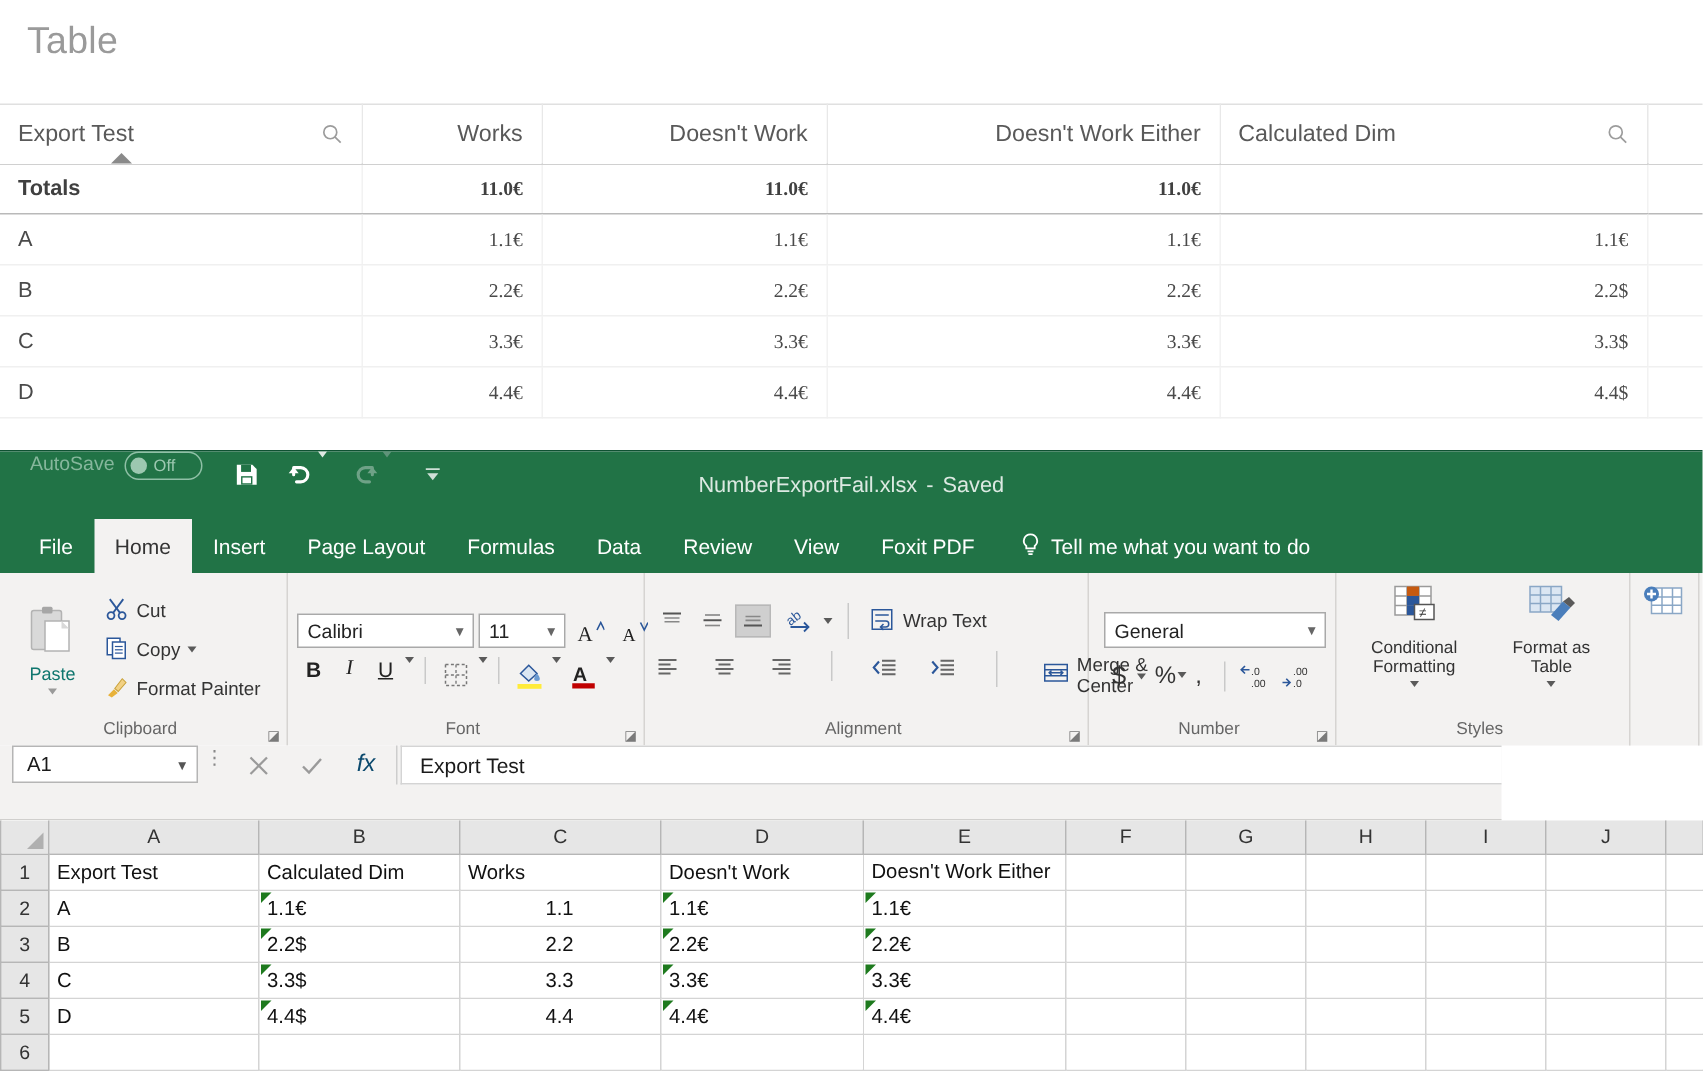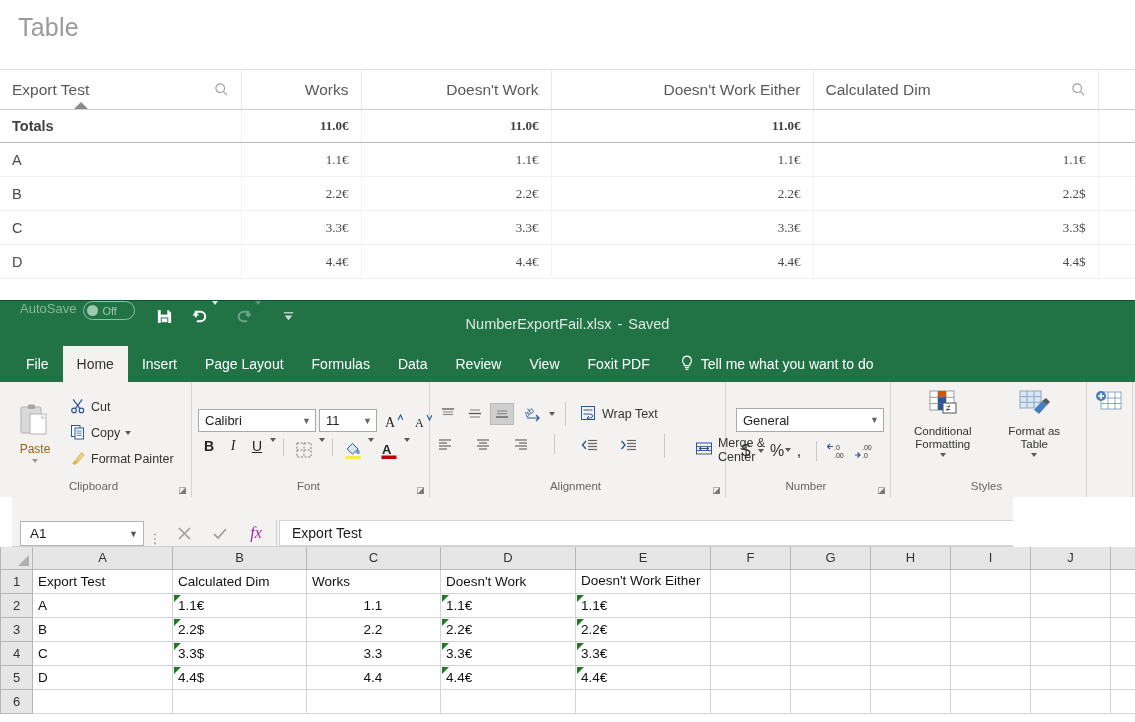--- a/index.html
+++ b/index.html
@@ -146,21 +146,21 @@
   }
   .rgroup-launcher {
     position: absolute; right: 4px; bottom: 2px; width: 9px; height: 9px;
     color: #7a7a7a; font-size: 9px; line-height: 9px;
   }
   .rbtn { display: flex; align-items: center; gap: 5px; font-size: 12.5px; color: #333; padding: 2px 4px; }
   .caret-dn { width: 0; height: 0; border-left: 3.5px solid transparent; border-right: 3.5px solid transparent; border-top: 4px solid #5a5a5a; }
 
   
   #g-clipboard { width: 192px; }
-  #paste-col { width: 58px; display: flex; flex-direction: column; align-items: center; justify-content: center; color: #a16207; font-size: 12px; }
+  #paste-col { width: 58px; display: flex; flex-direction: column; align-items: center; justify-content: center; color: #0f766e; font-size: 12px; }
   #clip-right { display: flex; flex-direction: column; justify-content: center; gap: 3px; padding-left: 2px; }
 
   
   #g-font { width: 238px; }
   .font-row { display: flex; align-items: flex-start; gap: 3px; }
   .ctrl-box {
     height: 23px; background: #fff; border: 1px solid #a9a9a9;
     display: flex; align-items: center; padding: 0 4px 0 6px;
     font-size: 13px; color: #222;
   }
@@ -177,22 +177,22 @@
   #g-number { width: 165px; }
 
   
   #g-styles { width: 196px; }
   .style-btn { width: 62px; display: flex; flex-direction: column; align-items: center; font-size: 11.5px; color: #333; line-height: 13px; text-align: center; }
 
   #g-cells { width: 46px; overflow: hidden; }
 
   
   #formulabar {
-    position: absolute; left: 12px; top: 196px; width: 1001px; height: 50px;
-    background: #f3f2f1; display: flex; align-items: flex-end;
+    position: absolute; left: 0; top: 196px; width: 1001px; height: 50px;
+    background: #f3f2f1; display: flex; align-items: flex-start;
     border-bottom: 1px solid #d0cfcd;
   }
   #namebox {
     margin-left: 8px; width: 124px; height: 25px; background: #fff;
     border: 1px solid #b5b5b5; display: flex; align-items: center;
     padding: 0 5px 0 9px; font-size: 13.5px; color: #1a1a1a;
   }
   #namebox .cb-caret { margin-left: auto; color: #555; font-size: 9px; }
   #fb-dots { width: 22px; text-align: center; color: #888; font-size: 13px; letter-spacing: 0; }
   .fb-icon { width: 36px; height: 26px; display: flex; align-items: center; justify-content: center; color: #9a9a9a; font-size: 17px; }
@@ -739,21 +739,21 @@
       <svg width="15" height="15" viewBox="0 0 15 15">
           <line x1="2" y1="2" x2="13" y2="13" stroke="#9a9a9a" stroke-width="1.5"></line>
           <line x1="13" y1="2" x2="2" y2="13" stroke="#9a9a9a" stroke-width="1.5"></line>
         </svg>
     </div>
     <div class="fb-icon">
       <svg width="16" height="15" viewBox="0 0 16 15">
           <path d="M2 8 L6 12 L14 3" fill="none" stroke="#9a9a9a" stroke-width="1.6"></path>
         </svg>
     </div>
-    <div class="fb-icon" style="font-style:italic;font-family:Liberation Serif, serif;color:#a21caf;font-size:16px">fx</div>
+    <div class="fb-icon" style="font-style:italic;font-family:Liberation Sans, sans-serif;color:#0c4a6e;font-size:16px">fx</div>
     <div id="fb-sep"></div>
     <div id="fb-input">Export Test</div>
   </div>
 
   <div id="grid">
     <table id="gridtable">
       <colgroup>
         <col style="width:32px">
           <col style="width:140px">
           <col style="width:134px">

